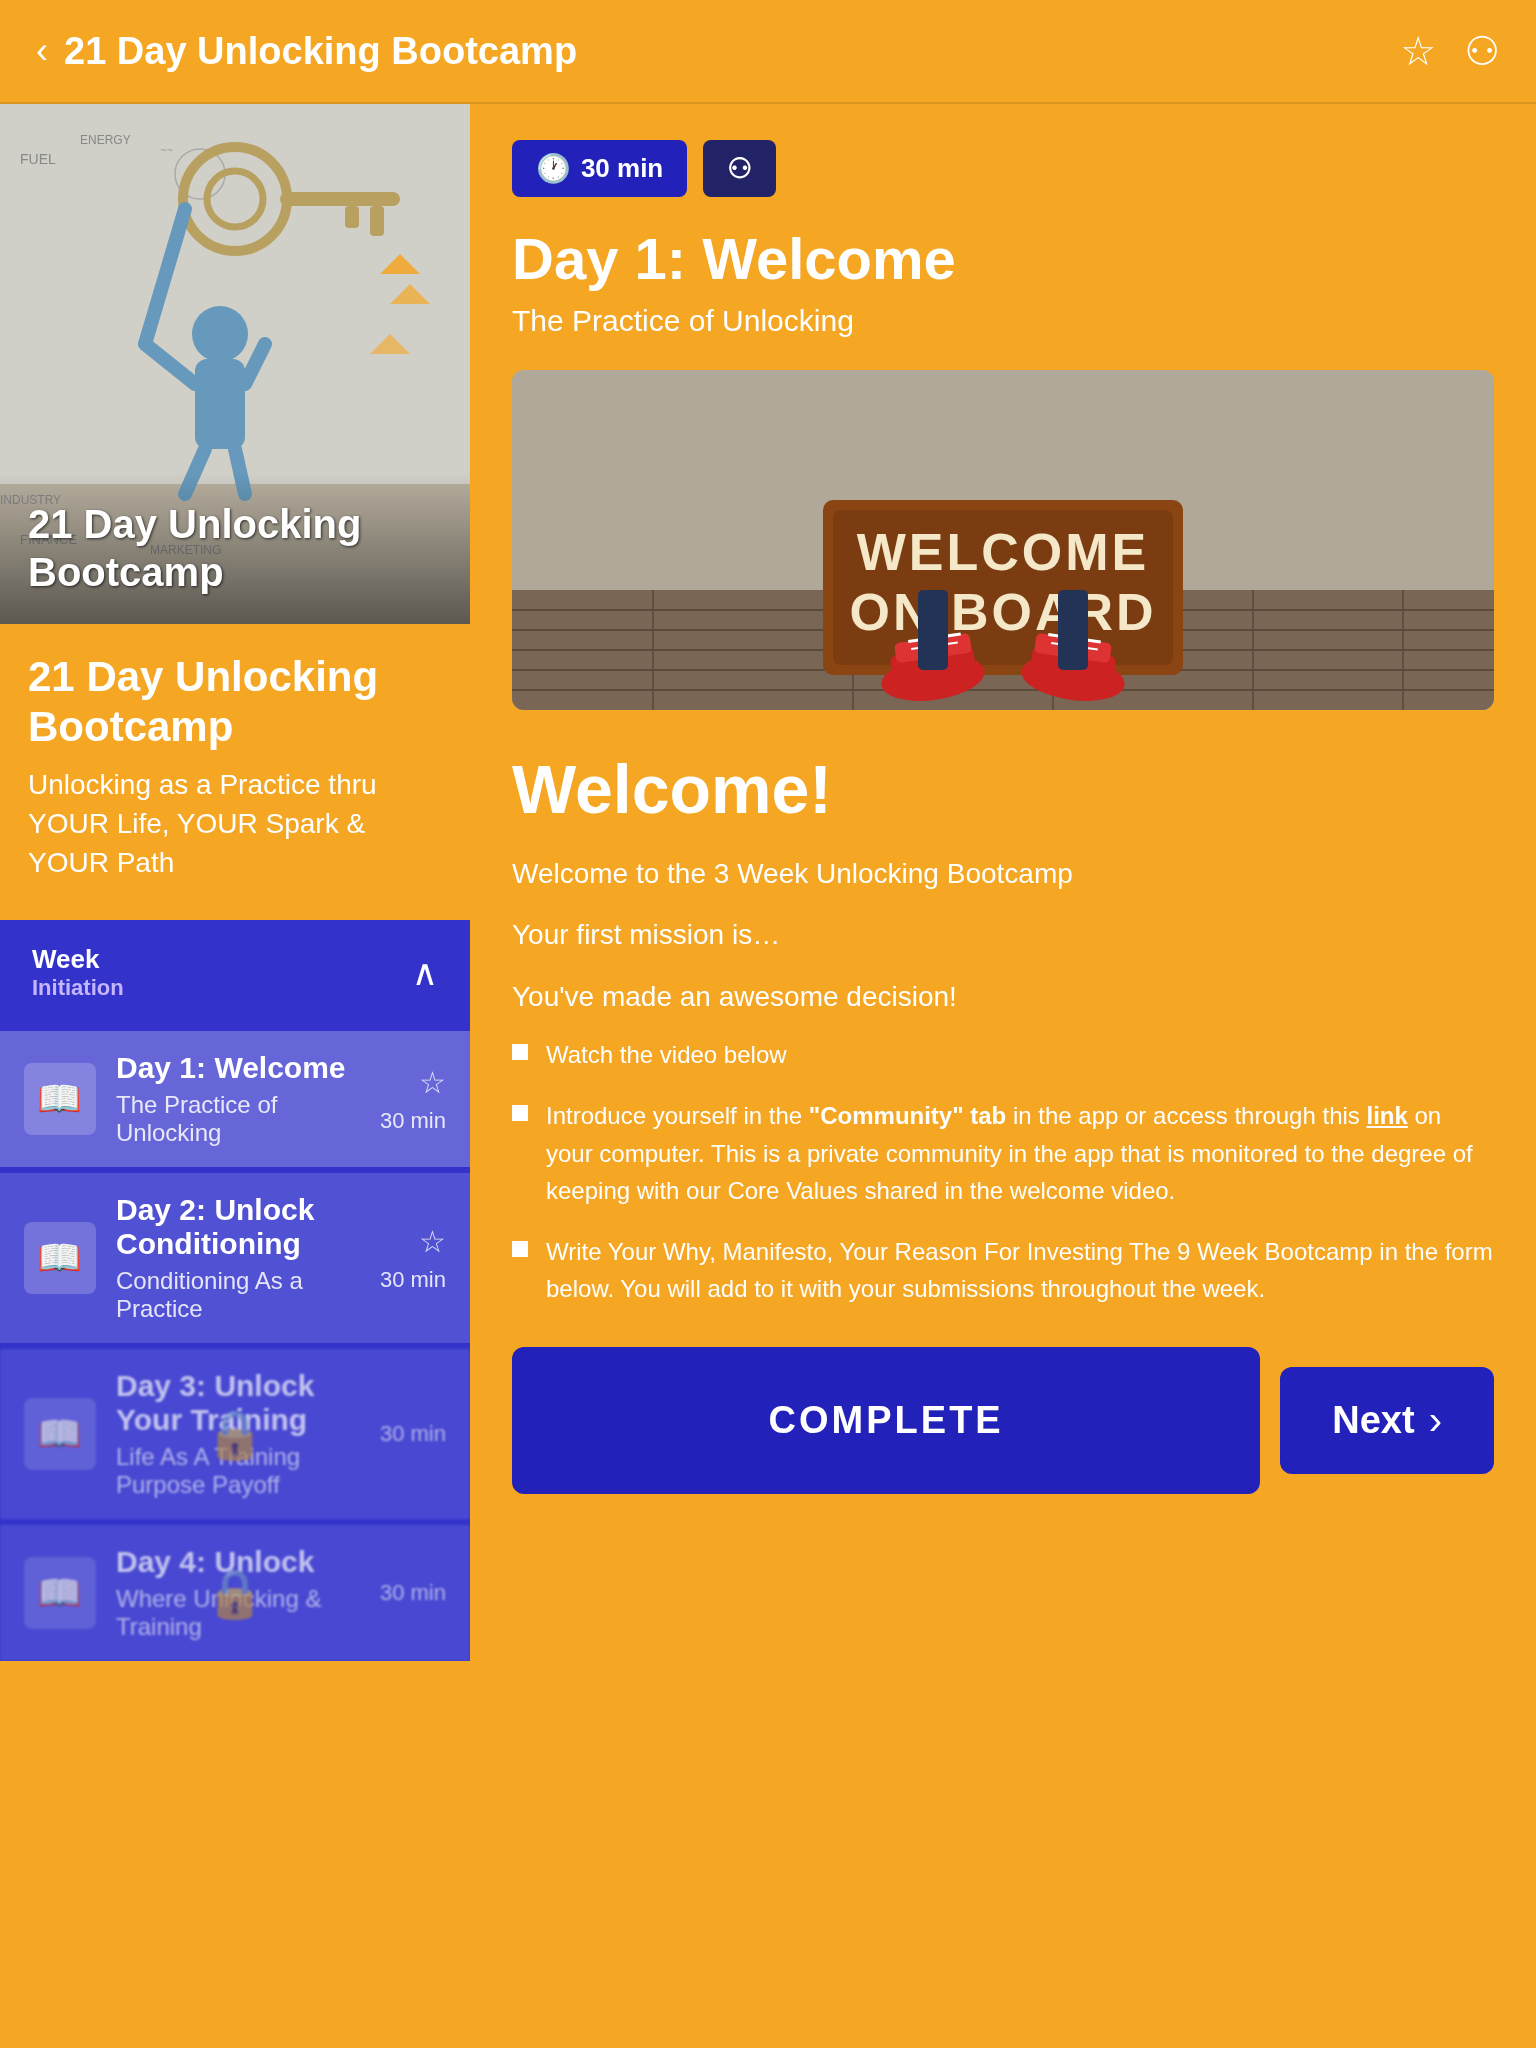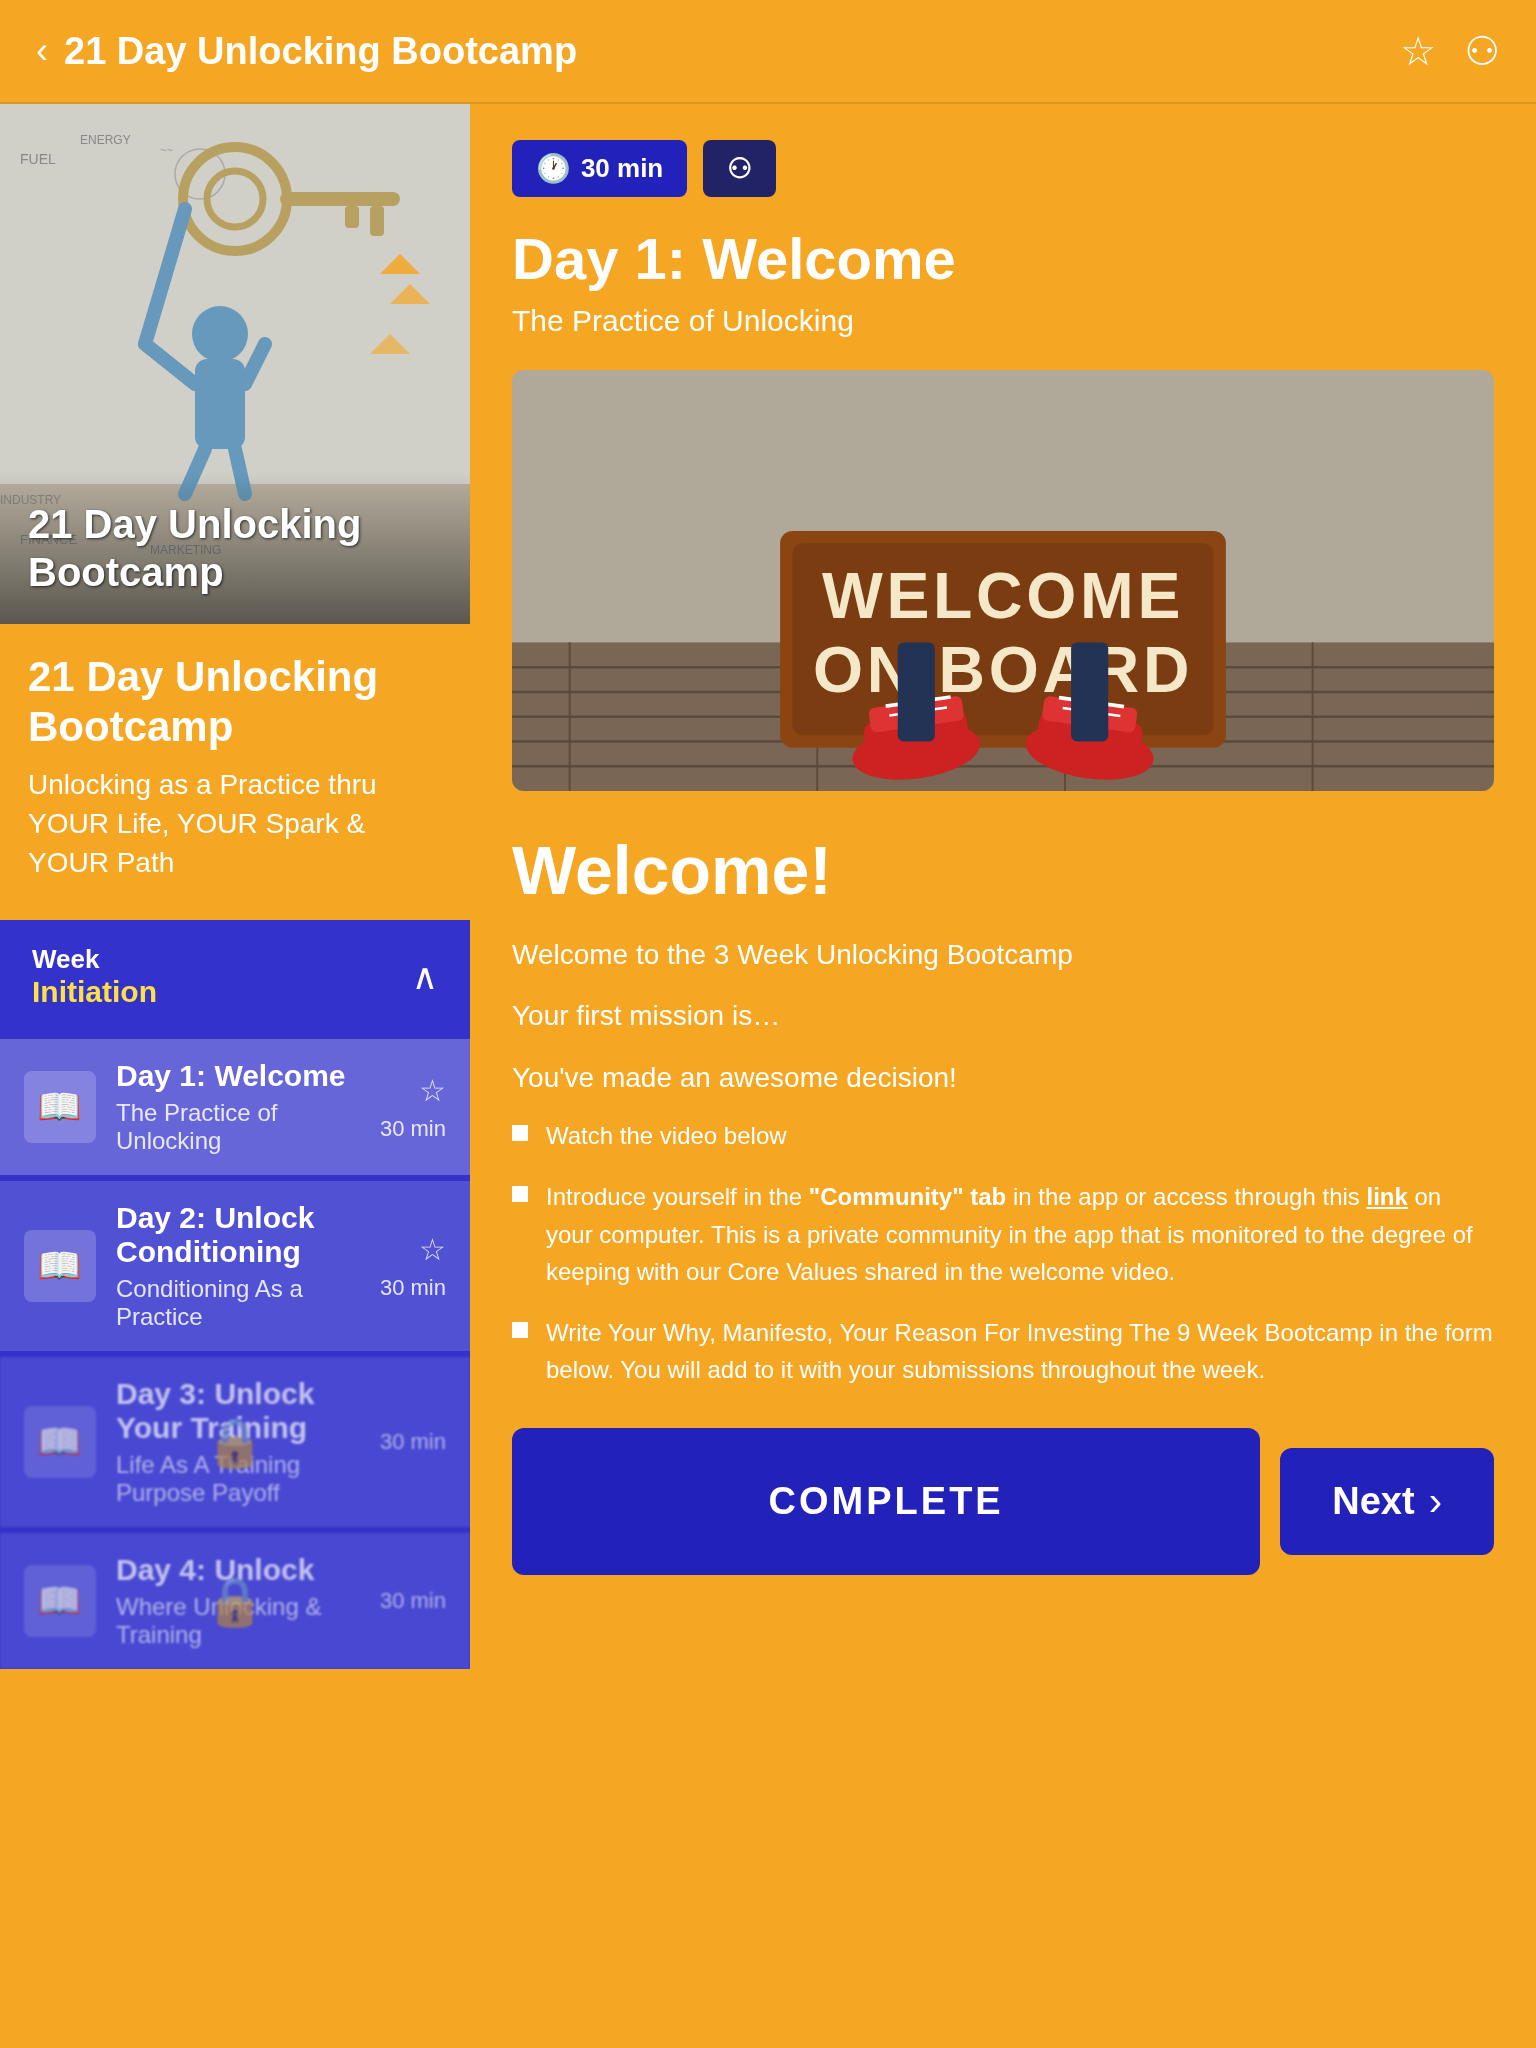--- a/index.html
+++ b/index.html
@@ -116,22 +116,22 @@
       justify-content: space-between;
       padding: 24px 32px;
       cursor: pointer;
     }
     .week-label {
       color: #fff;
       font-size: 26px;
       font-weight: 700;
     }
     .week-name {
-      color: #fde047;
-      font-size: 30px;
+      color: #c4b5fd;
+      font-size: 22px;
       font-weight: 800;
     }
     .chevron-up {
       color: #fff;
       font-size: 36px;
     }
 
     
     .day-item {
       display: flex;
@@ -242,21 +242,21 @@
     }
     .day-main-subtitle {
       font-size: 30px;
       color: #fff;
       margin-bottom: 32px;
     }
 
     
     .welcome-image {
       width: 100%;
-      height: 421px;
+      height: 340px;
       background: linear-gradient(180deg, #b8b0a8 0%, #8a7a70 100%);
       border-radius: 12px;
       margin-bottom: 40px;
       display: flex;
       align-items: flex-end;
       justify-content: center;
       overflow: hidden;
       position: relative;
     }
 

